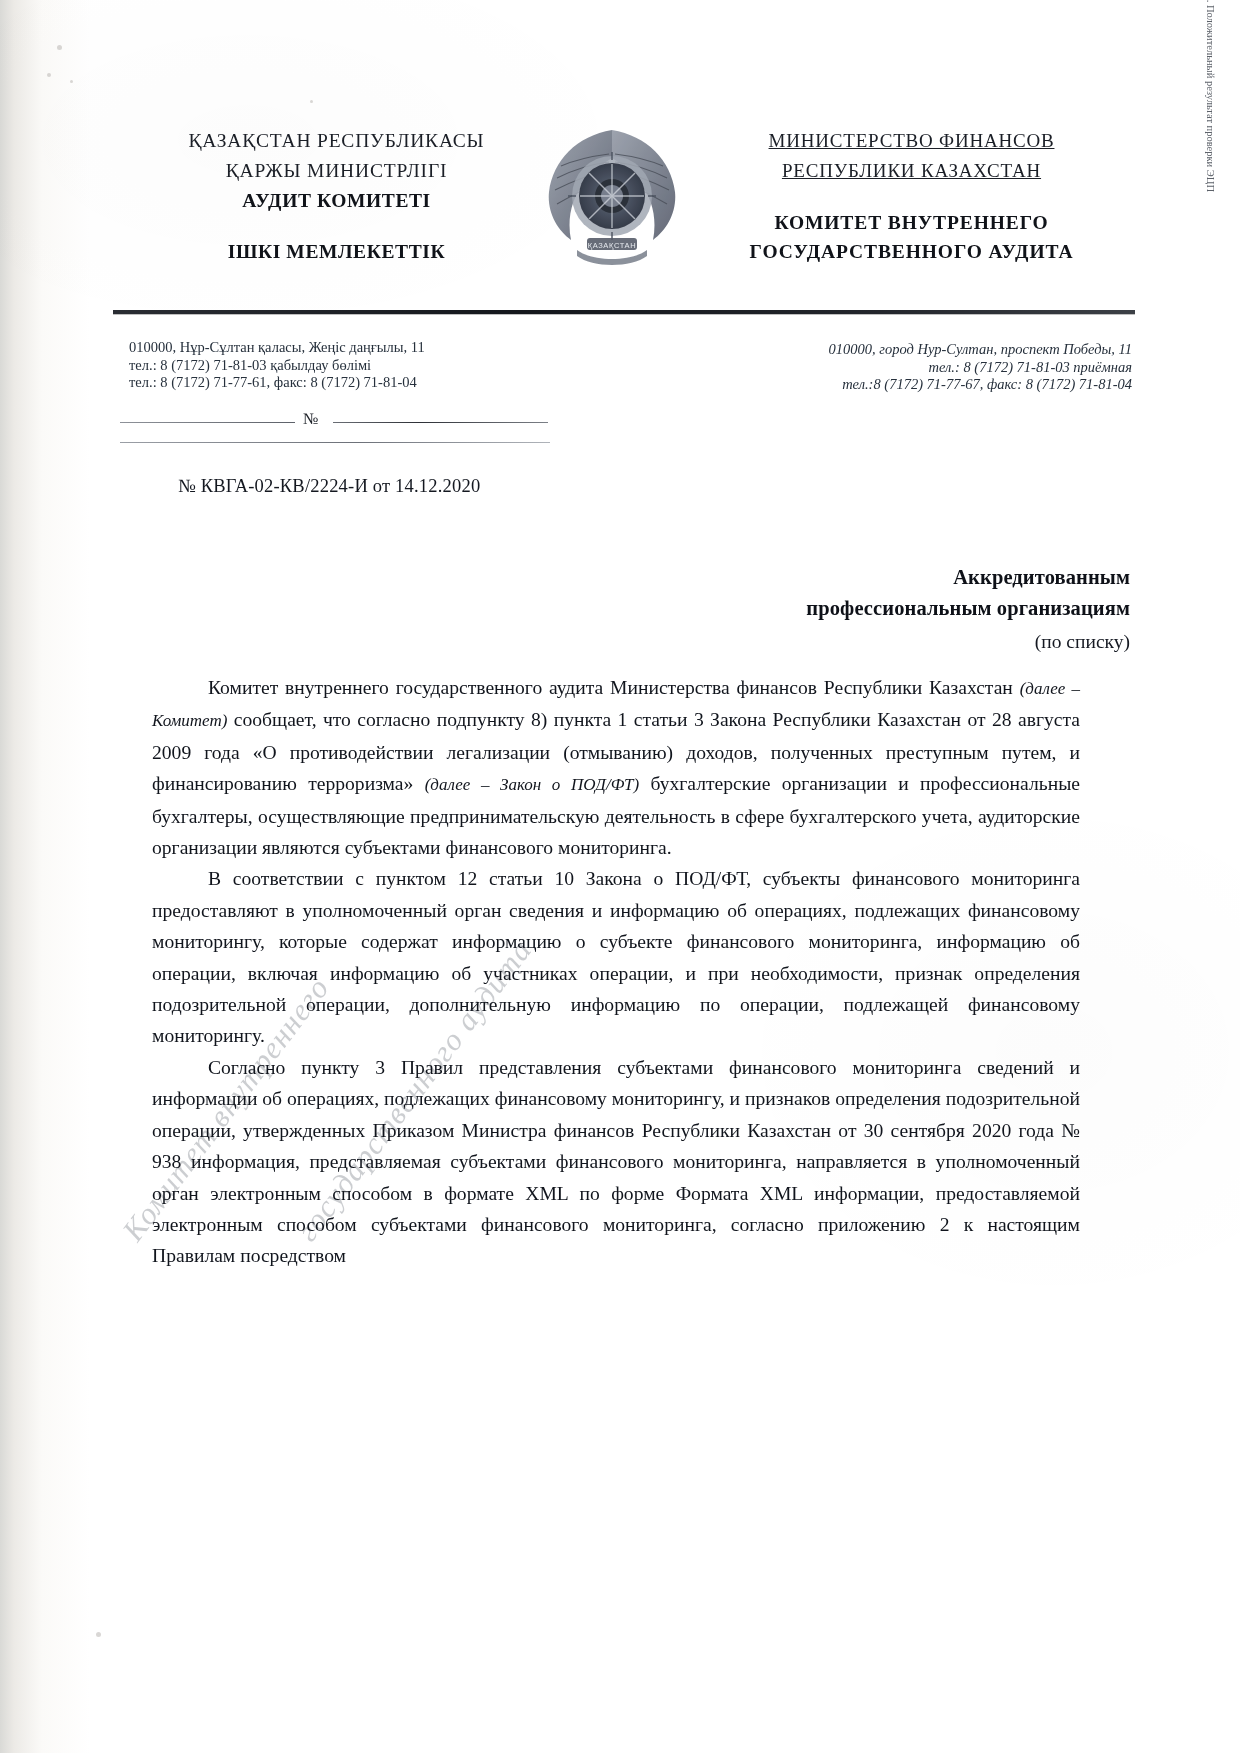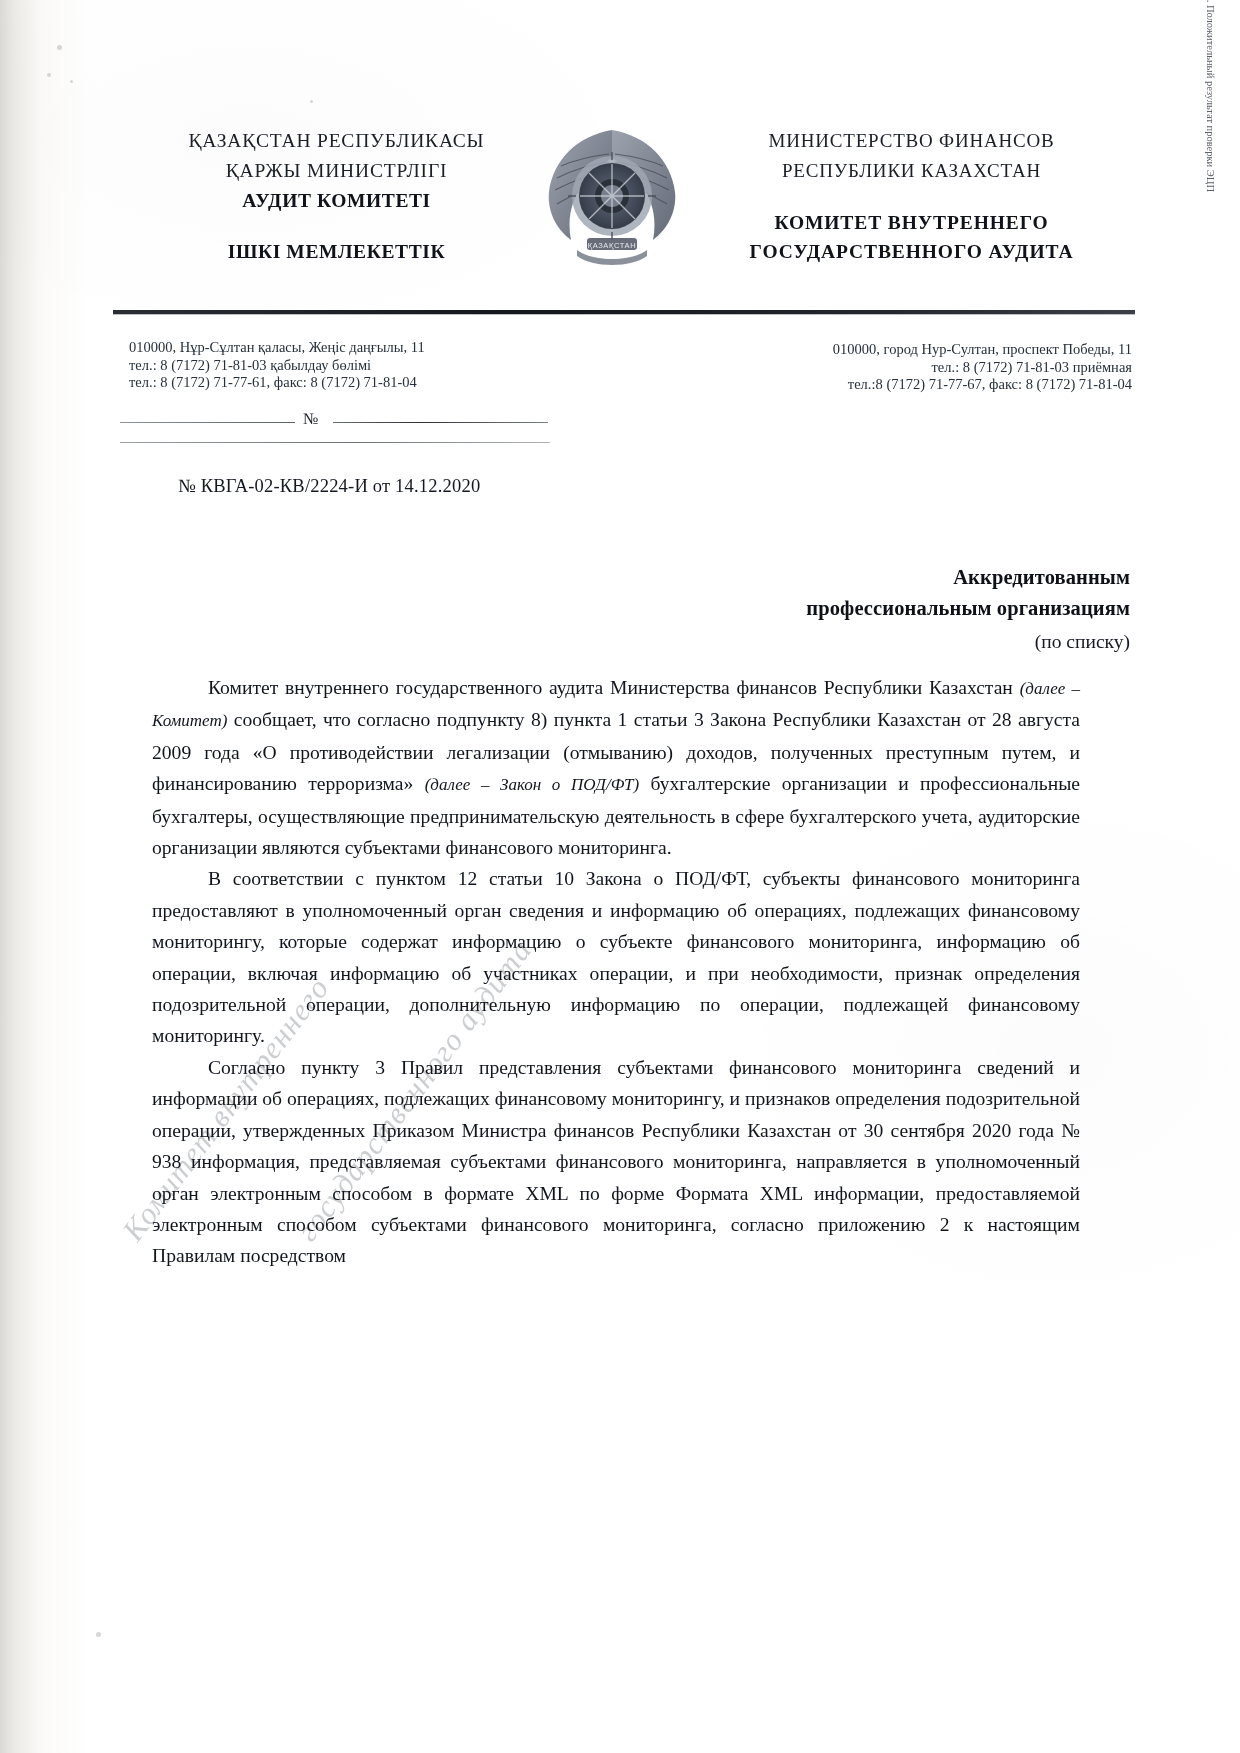--- a/index.html
+++ b/index.html
@@ -38,21 +38,21 @@
   .lh-left{text-align:center;padding-top:8px;}
   .lh-right{text-align:center;padding-top:8px;}
   .lh-line1{
     font-size:19.5px;letter-spacing:.8px;line-height:30px;
     color:#1b1f27;font-family:"Liberation Serif",serif;
   }
   .lh-bold{
     font-weight:bold;font-size:19.5px;letter-spacing:.6px;line-height:29px;
     margin-top:22px;color:#101319;
   }
-  .lh-right .lh-line1{font-size:19px;}
+  .lh-right .lh-line1{font-size:19px;text-decoration:underline;}
   .lh-right .lh-bold{font-size:19.5px;letter-spacing:.9px;}
 
   
   .emblem-wrap{
     width:175px;display:flex;align-items:flex-start;
     margin-top:-6px;
   }
   .emblem{width:150px;height:160px;position:relative;opacity:.93;}
 
   
@@ -61,21 +61,21 @@
     background:linear-gradient(90deg,#2a2d33,#14171c 40%,#23262c 75%,#3c4046);
     box-shadow:0 1px 0 rgba(0,0,0,.25);
   }
 
   
   .addr{
     position:absolute;font-size:14.5px;line-height:17.5px;
     color:#26303c;font-family:"Liberation Serif",serif;
   }
   .addr-left{left:129px;top:339px;text-align:left;}
-  .addr-right{right:108px;top:341px;text-align:right;}
+  .addr-right{right:108px;top:341px;text-align:right;font-style:italic;}
   .addr div{white-space:nowrap;}
 
   
   .formlines{position:absolute;left:120px;top:408px;width:430px;}
   .fl-row{position:relative;height:22px;}
   .fl-left{
     position:absolute;left:0;top:14px;width:175px;height:1px;
     background:linear-gradient(90deg,#8e9299,#5d6169);
   }
   .fl-no{

